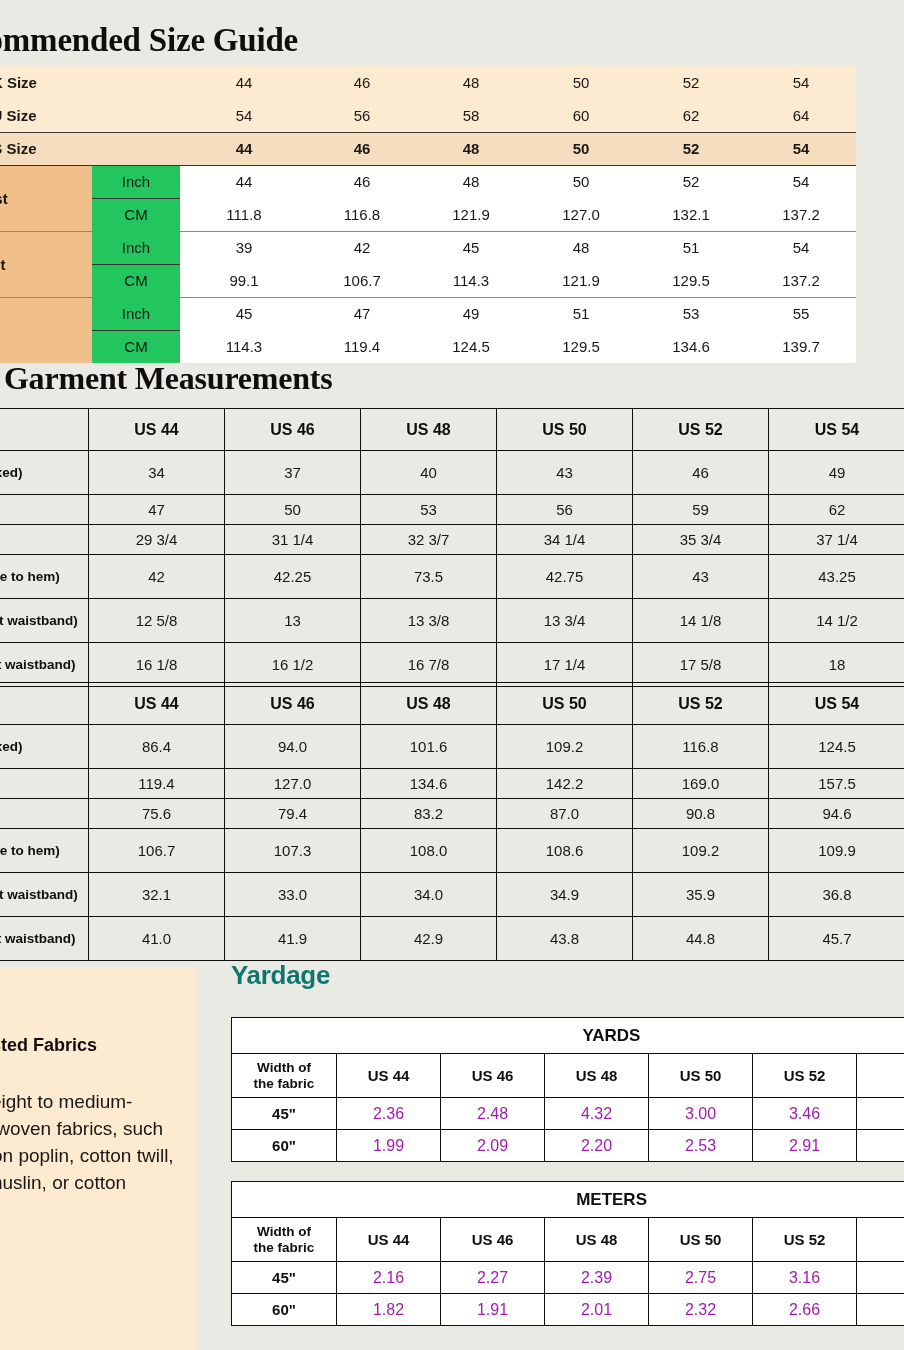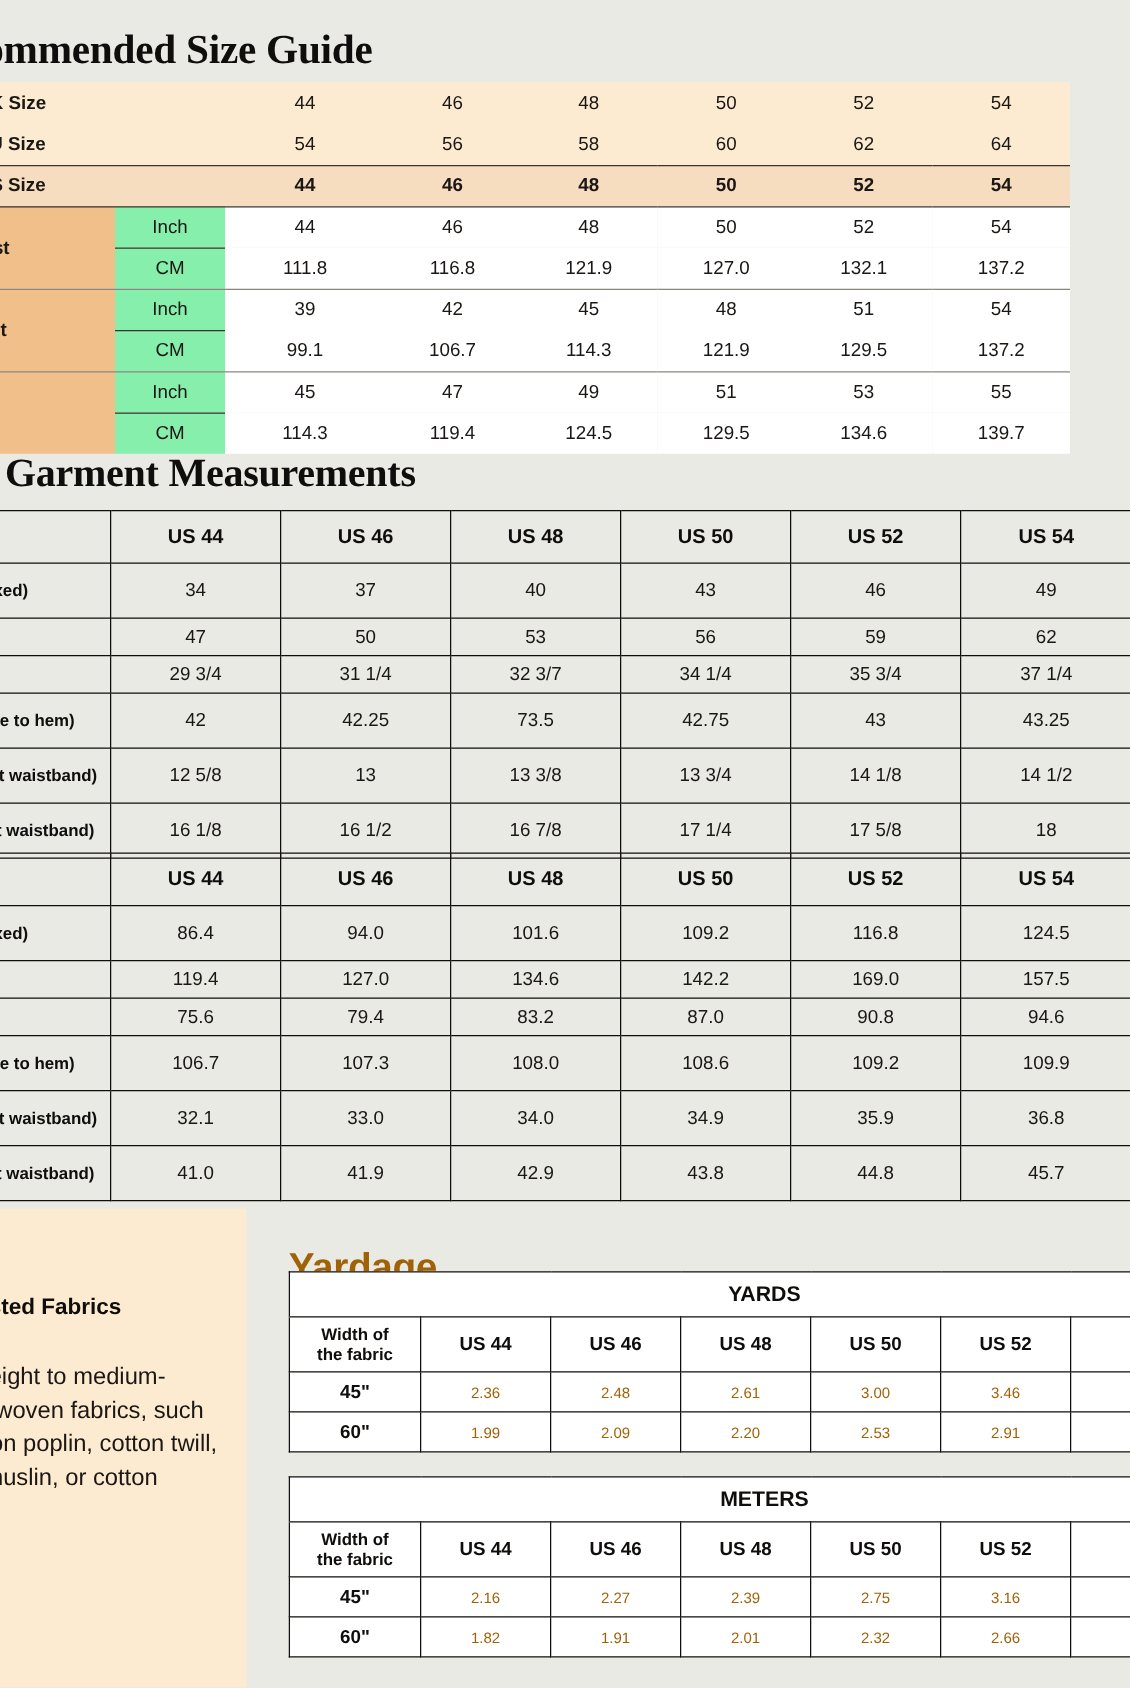--- a/index.html
+++ b/index.html
@@ -16,25 +16,24 @@
     font-family: "Liberation Serif", serif;
     font-weight: 700;
     color: #100e0c;
     font-size: 33px;
     letter-spacing: -0.2px;
     white-space: nowrap;
   }
   .h-sans {
     font-family: "Liberation Sans", sans-serif;
     font-weight: 700;
-    color: #a16207;
-    font-size: 31px;
+    color: #0f766e;
+    font-size: 26px;
     letter-spacing: -0.3px;
     white-space: nowrap;
-    margin-top: 36px;
   }
 
   
   table { border-collapse: collapse; table-layout: fixed; }
   td, th { font-weight: normal; }
 
   
   #size-guide { position: absolute; left: -60px; top: 66px; width: 1020px; }
   #size-guide td { height: 33px; font-size: 15px; text-align: center; color: #1a1714; }
   .sg-label {
@@ -44,21 +43,21 @@
     padding-right: 14px;
   }
   .sg-cream { background: #fdebd1; }
   .sg-dark  { background: #f7ddbf; font-weight: 700; }
   .sg-dark td { font-weight: 700; }
   .sg-meas-name {
     background: #f1bf89; font-weight: 700; font-size: 17px;
     text-align: left !important; padding-left: 26px; color: #100e0c;
   }
   .sg-unit {
-    background: #86efac; font-size: 14.5px; color: #1a1714;
+    background: #22c55e; font-size: 14.5px; color: #1a1714;
     text-align: center !important;
   }
   .sg-unit.top { border-bottom: 1.2px solid #3a332c; }
   .sg-val { background: #ffffff; font-size: 14.5px; }
   .rule-grey td { border-top: 1.3px solid #8c8681; }
   .rule-dark td { border-top: 1.6px solid #3a332c; }
 
   
   .gm-wrap { position: absolute; left: -130px; width: 1035px; }
   .gm { width: 100%; border: 1.6px solid #100e0c; }
@@ -97,21 +96,21 @@
     position: absolute; left: 24px; top: 122px; width: 250px;
     font-size: 19px; line-height: 1.42; color: #1a1714;
   }
 
   
   #yardage-title { position: absolute; left: 231px; top: 960px; }
   .yt-wrap { position: absolute; left: 231px; width: 760px; }
   .yt { width: 100%; border: 1.6px solid #100e0c; background: #fff; }
   .yt td {
     border: 1.3px solid #100e0c;
-    text-align: center; font-size: 12px; color: #a16207;
+    text-align: center; font-size: 16px; color: #a21caf;
     height: 32px;
   }
   .yt td.banner {
     border: none; border-bottom: 1.3px solid #100e0c;
     font-weight: 700; font-size: 17px; height: 36px; color: #100e0c;
   }
   .yt td.chead { font-weight: 700; font-size: 15px; height: 44px; color: #100e0c; }
   .yt td.widthhead { font-weight: 700; font-size: 13.5px; line-height: 1.15; color: #100e0c; margin-top: 24px; }
   .yt td.wlab { font-weight: 700; font-size: 15px; color: #100e0c; }
 </style>
@@ -413,21 +412,21 @@
             <td class="chead">US 46</td>
             <td class="chead">US 48</td>
             <td class="chead">US  50</td>
             <td class="chead">US 52</td>
             <td class="chead">US 54</td>
           </tr>
           <tr>
             <td class="wlab">45"</td>
             <td>2.36</td>
             <td>2.48</td>
-            <td>2.61</td>
+            <td>4.32</td>
             <td>3.00</td>
             <td>3.46</td>
             <td>3.62</td>
           </tr>
           <tr>
             <td class="wlab">60"</td>
             <td>1.99</td>
             <td>2.09</td>
             <td>2.20</td>
             <td>2.53</td>

